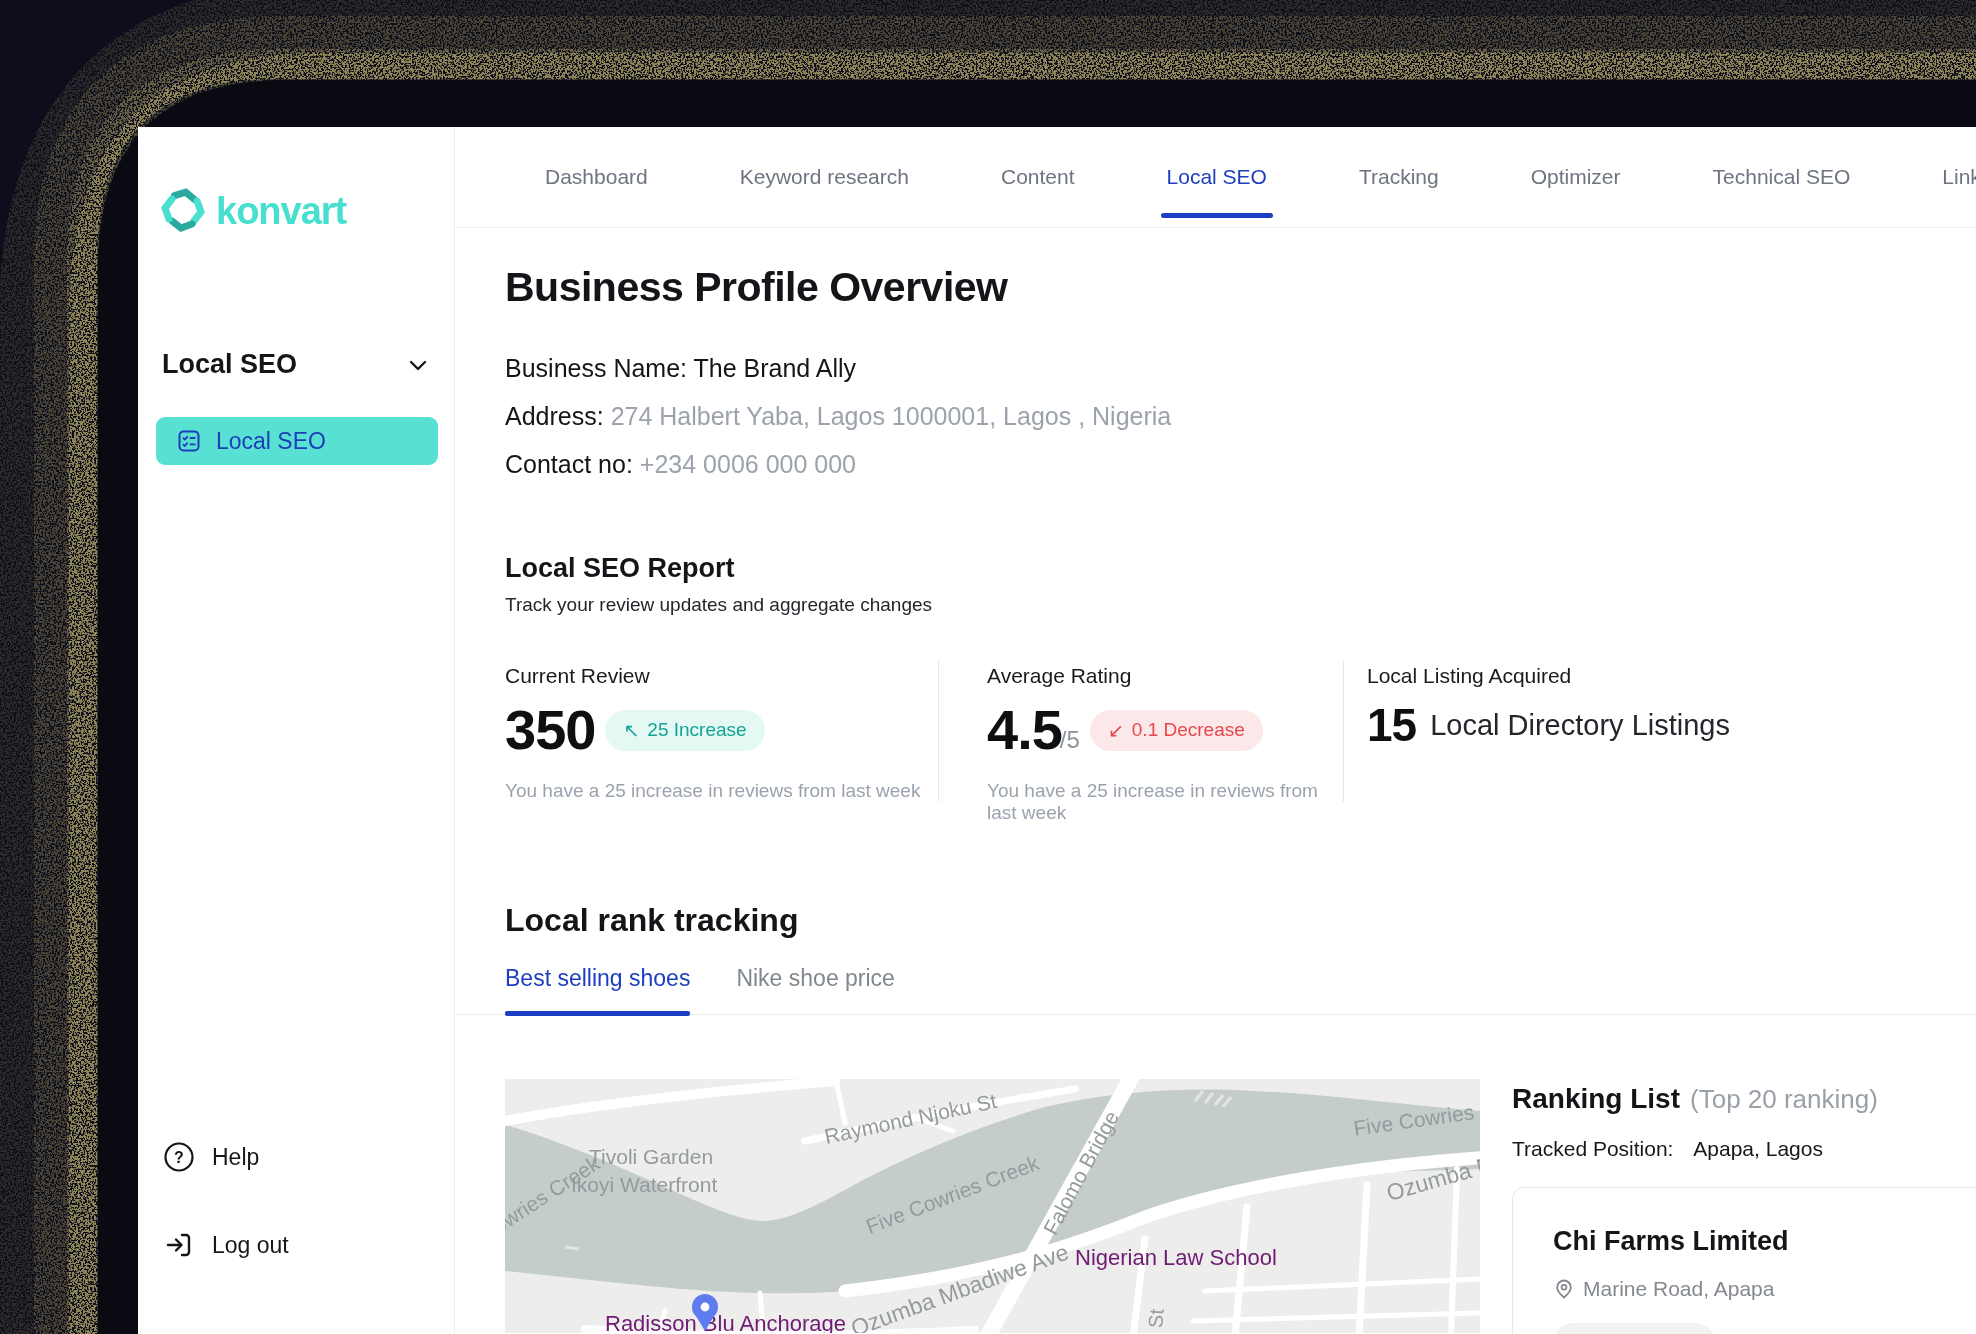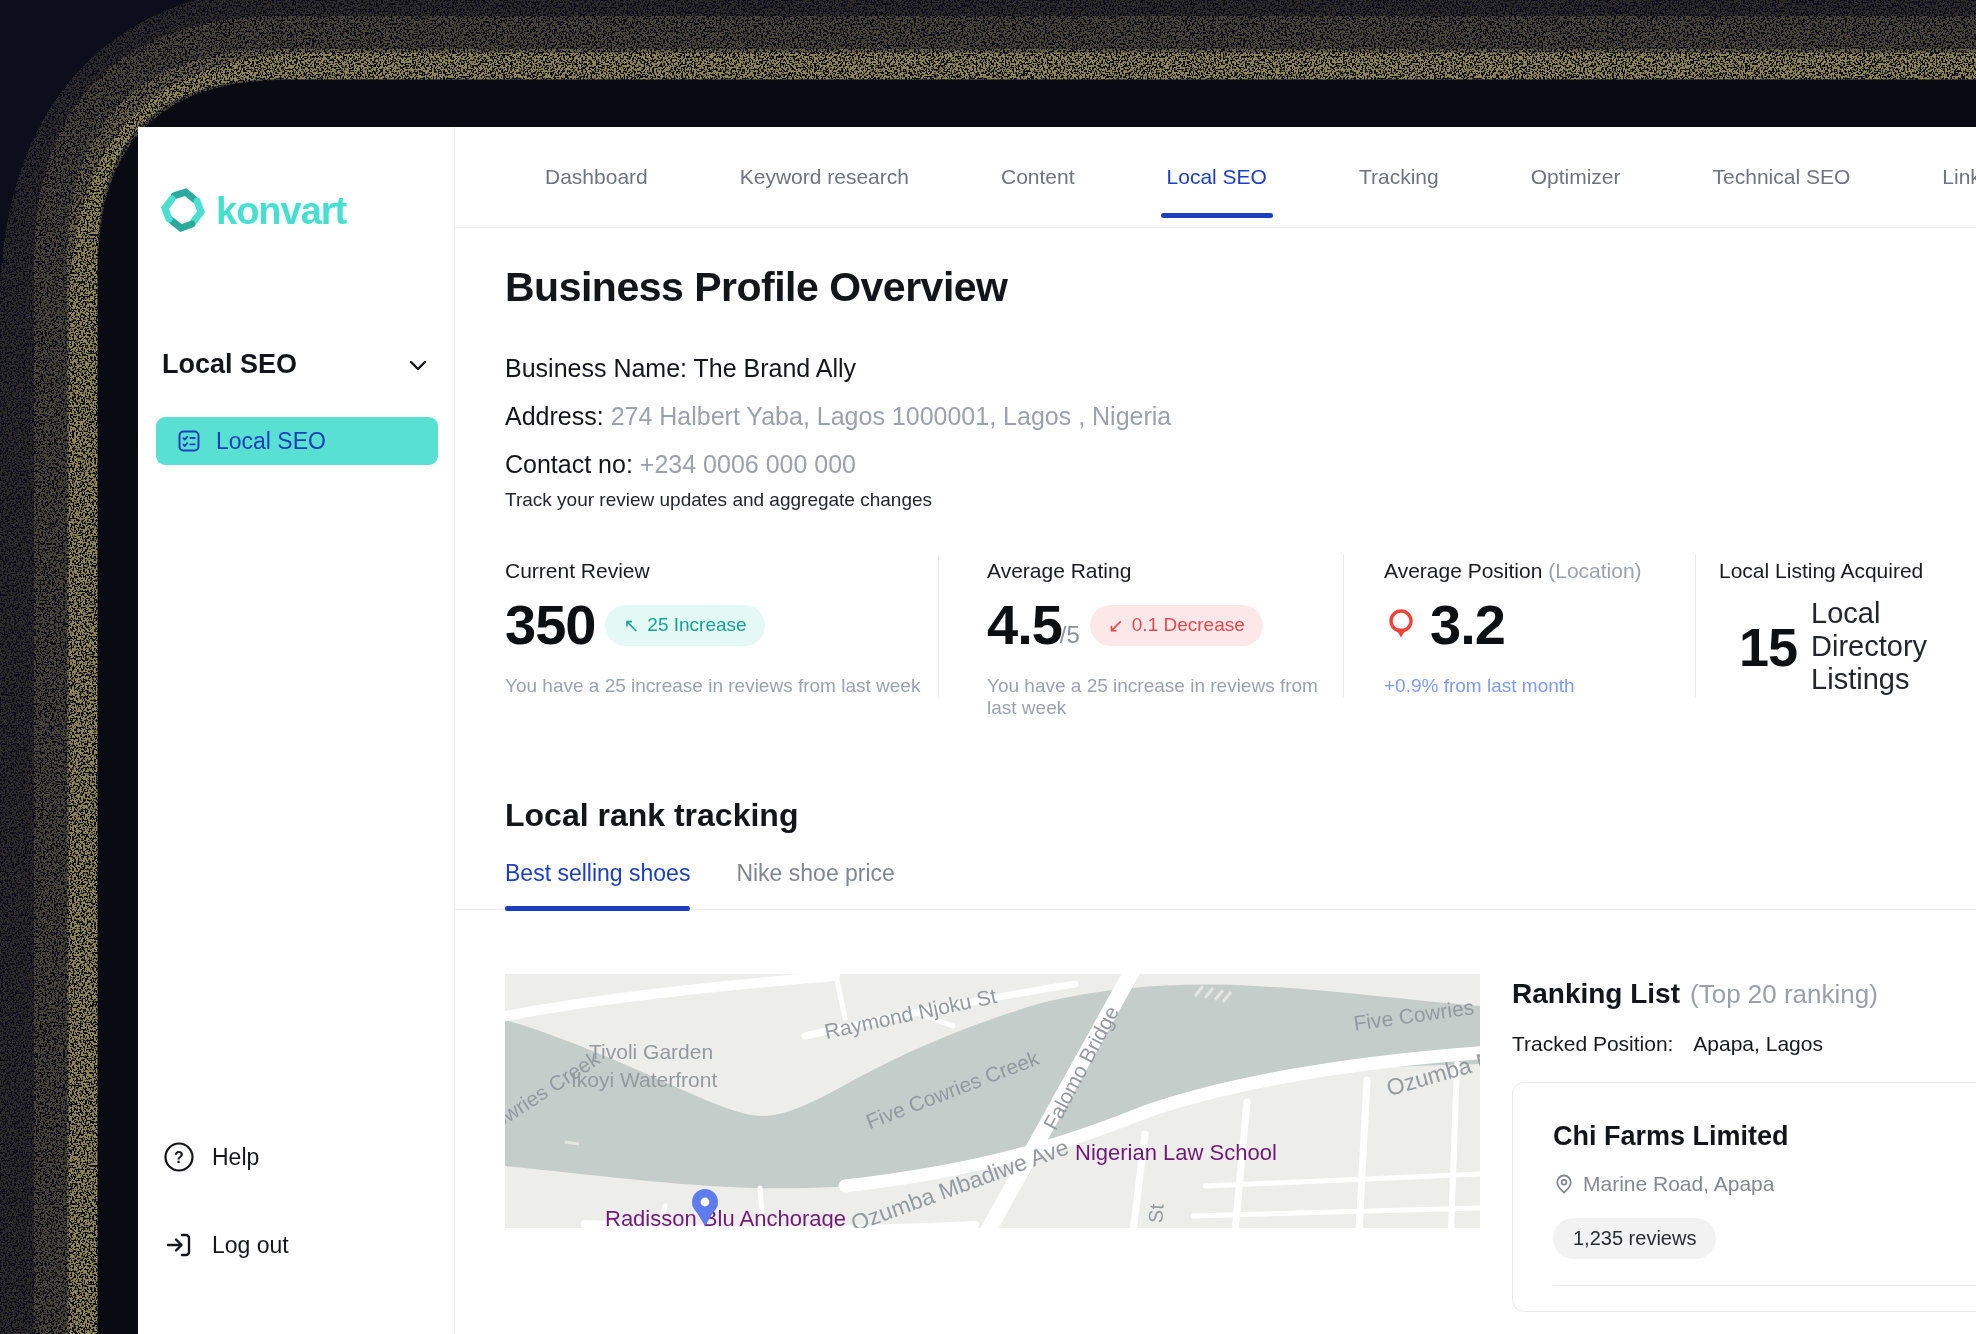--- a/index.html
+++ b/index.html
@@ -91,21 +91,21 @@
   .stat-valrow { display:flex; align-items:center; margin-top:14px; gap:10px; }
   .stat-value { font-size:56px; font-weight:800; color:#0E0F11; letter-spacing:-1px; line-height:1; }
   .stat-den { font-size:24px; color:#8C929B; align-self:flex-end; margin-left:-12px; padding-bottom:4px; }
   .badge { display:flex; align-items:center; gap:8px; border-radius:999px; padding:9px 18px; font-size:19px; font-weight:500; }
   .badge.pos { background:#E4F8F4; color:#13A396; }
   .badge.neg { background:#FCE8E8; color:#E5484D; }
   .stat-note { margin-top:22px; font-size:19px; color:#9AA3AD; }
   .stat-note.blue { color:#7E9BF0; }
   .val-with-unit { display:flex; align-items:center; gap:14px; margin-top:14px; }
   .unit-text { font-size:29px; color:#23262B; }
-  .stat-value.small { font-size:54px;margin-left:20px; }
+  .stat-value.small { font-size:46px; }
 
   
   .rank-title { margin-top:100px; font-size:32px; font-weight:700; color:#141519; }
   .tabs-wrap { margin-left:-50px; padding-left:50px; margin-top:26px; border-bottom:1px solid #ECEFF1; display:flex; }
   .tab { position:relative; font-size:23px; color:#81878F; padding-bottom:22px; margin-right:46px; cursor:pointer; }
   .tab.active { color:#1D3EC0; font-weight:500; }
   .tab.active::after { content:""; position:absolute; left:0; right:0; bottom:-2px; height:5px; background:#1D3EC0; border-radius:2px; }
 
   
   .bottom-row { display:flex; margin-top:64px; }
@@ -232,20 +232,21 @@
       </div>
       <div class="profile-line">
         <span class="lbl">Address:</span>
         <span class="val-gray">274 Halbert Yaba, Lagos 1000001, Lagos , Nigeria</span>
       </div>
       <div class="profile-line">
         <span class="lbl">Contact no:</span>
         <span class="val-gray">+234 0006 000 000</span>
       </div>
 
+      <div class="report-title">Local SEO Report</div>
       <div class="report-sub">Track your review updates and aggregate changes</div>
 
       <div class="stats">
 
         <div class="stat stat1">
           <div class="stat-label">Current Review</div>
           <div class="stat-valrow">
             <span class="stat-value">350</span>
             <span class="badge pos">
               <span>↖</span>
@@ -261,35 +262,20 @@
             <span class="stat-value">4.5</span>
             <span class="stat-den">/5</span>
             <span class="badge neg">
               <span>↙</span>
               <span>0.1 Decrease</span>
             </span>
           </div>
           <div class="stat-note">You have a 25 increase in reviews from last week</div>
         </div>
 
-        <div class="stat stat3">
-          <div class="stat-label">
-            <span>Average Position</span>
-            <span class="paren">(Location)</span>
-          </div>
-          <div class="stat-valrow" style="gap:12px;">
-            <svg width="34" height="38" viewBox="0 0 34 38">
-              <circle cx="17" cy="15" r="10" fill="none" stroke="#F04438" stroke-width="3.4"></circle>
-              <path d="M11.8,22.5 L17,31.5 L22.2,22.5" fill="#F04438"></path>
-              <circle cx="17" cy="15" r="5.4" fill="#fff"></circle>
-            </svg>
-            <span class="stat-value">3.2</span>
-          </div>
-          <div class="stat-note blue">+0.9% from last month</div>
-        </div>
 
         <div class="stat stat4">
           <div class="stat-label">Local Listing Acquired</div>
           <div class="val-with-unit">
             <span class="stat-value small">15</span>
             <span class="unit-text">Local Directory Listings</span>
           </div>
         </div>
       </div>
 

